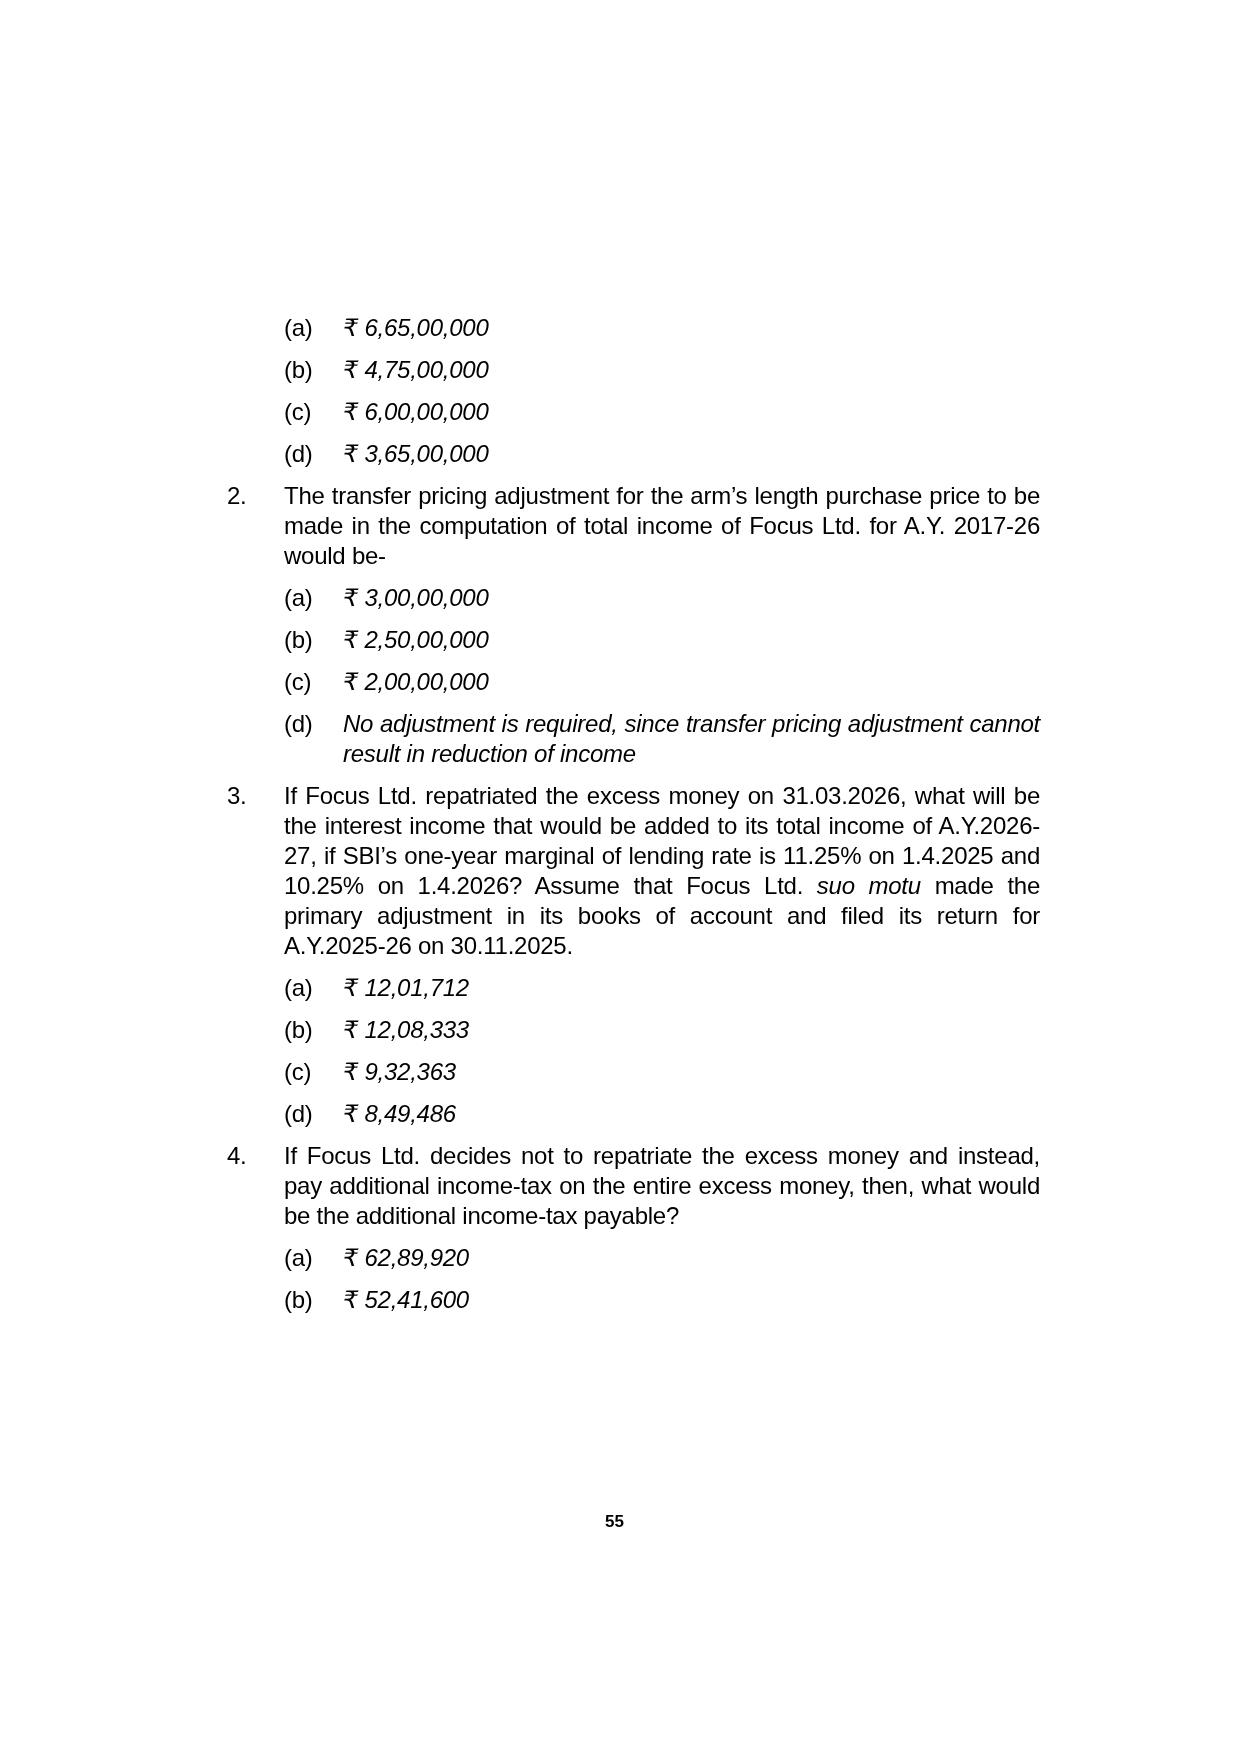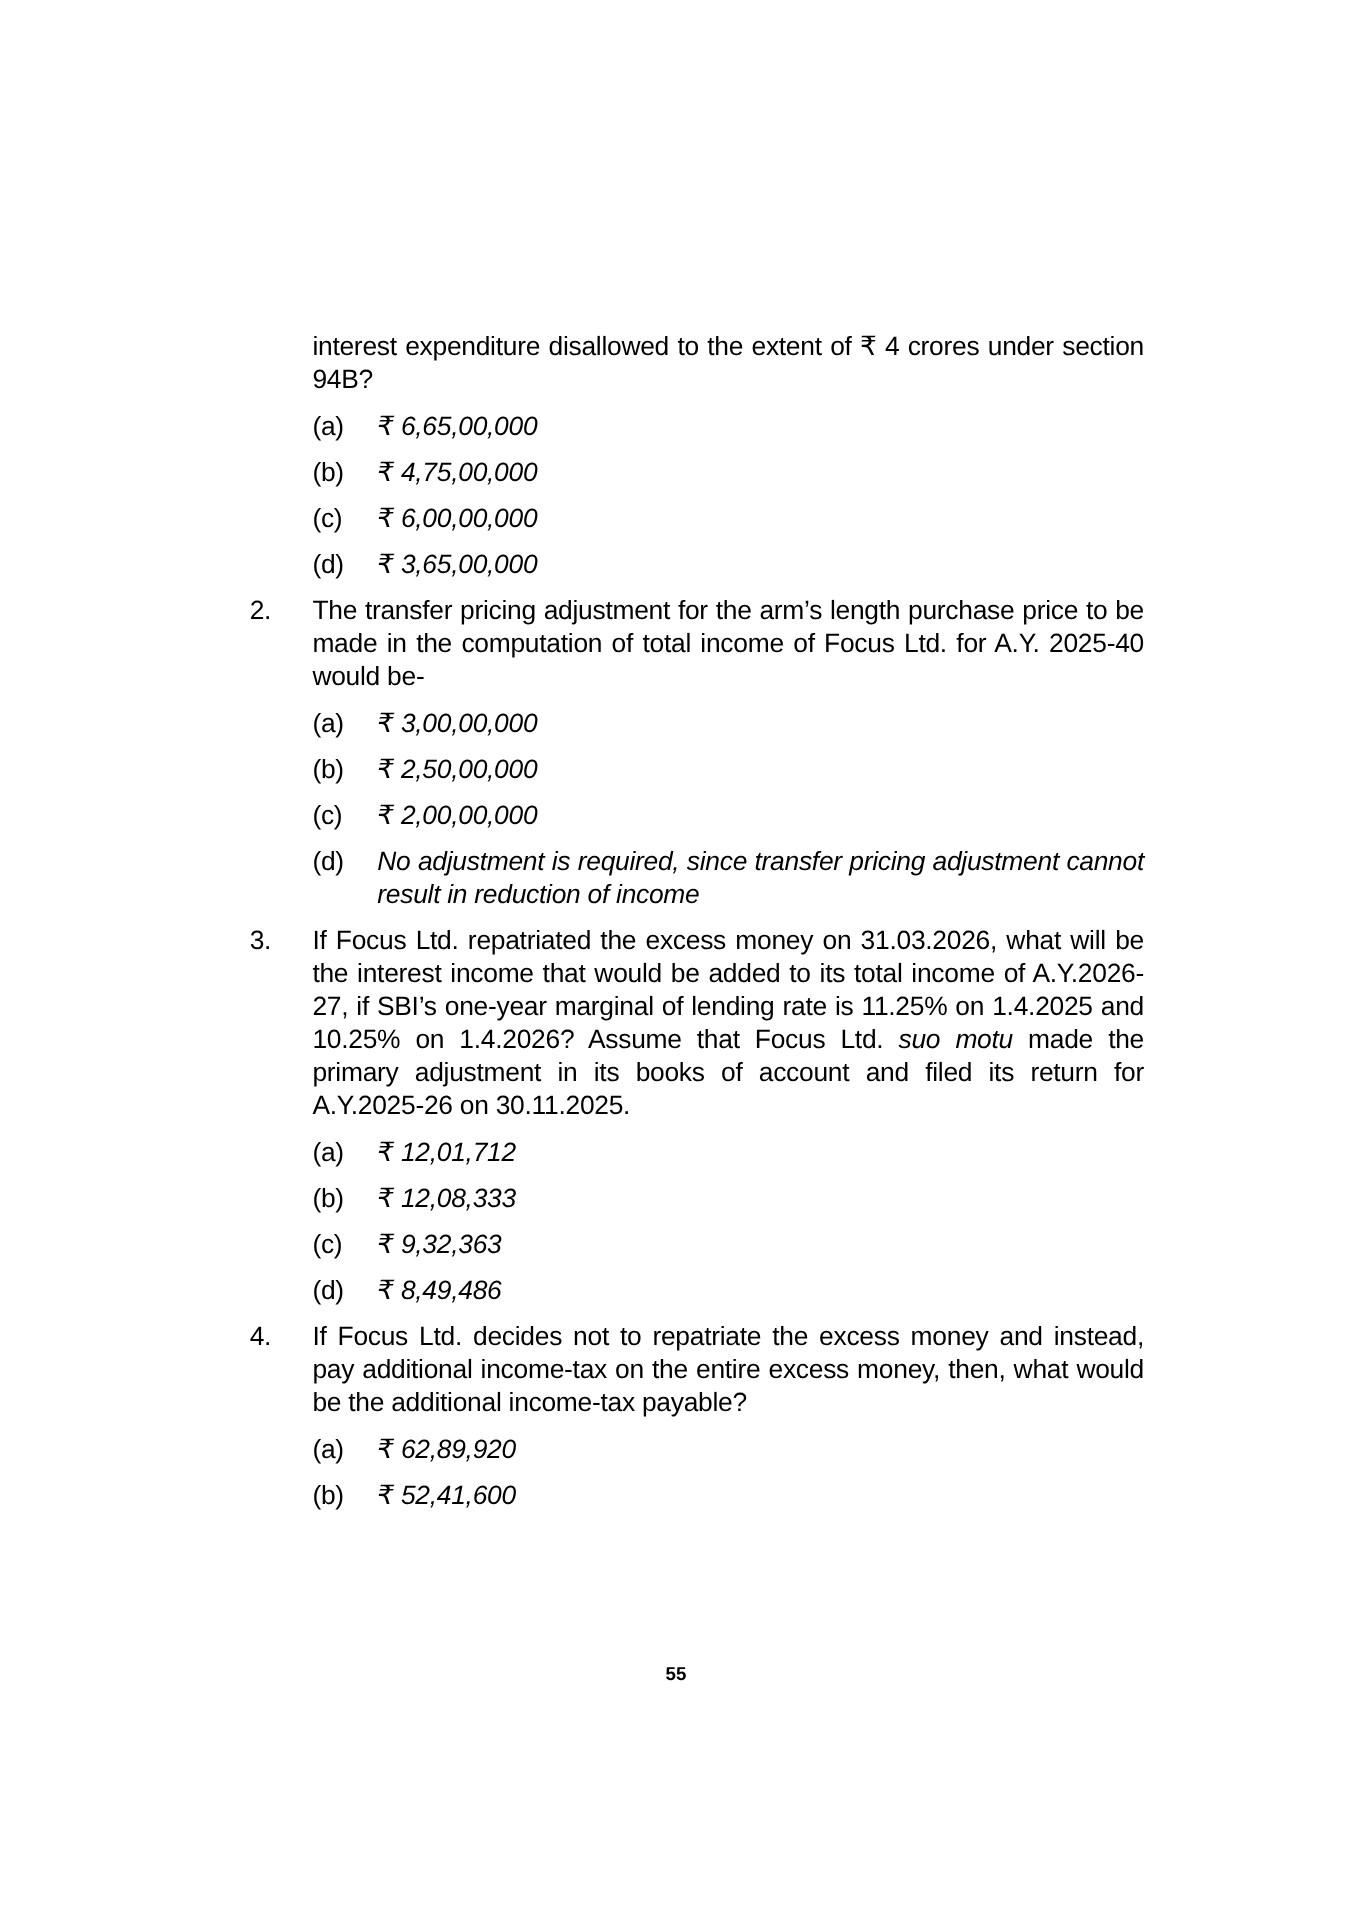--- a/index.html
+++ b/index.html
@@ -40,24 +40,20 @@
     font-size: 17px;
     line-height: 30px;
     font-weight: bold;
   }
 </style>
 </head>
 <body>
 
 <div class="content" id="questions-root">
   <section class="question-block">
-    <div class="q-row">
-      <div class="q-num"></div>
-      <div class="q-text"><span>interest expenditure disallowed to the extent of ₹ 4 crores under section 94B?</span></div>
-    </div>
     <div class="options">
   <div class="option">
     <div class="opt-label">(a)</div>
     <div class="opt-value">₹ 6,65,00,000</div>
   </div>
 
   <div class="option">
     <div class="opt-label">(b)</div>
     <div class="opt-value">₹ 4,75,00,000</div>
   </div>
@@ -70,21 +66,21 @@
   <div class="option">
     <div class="opt-label">(d)</div>
     <div class="opt-value">₹ 3,65,00,000</div>
   </div>
 </div>
   </section>
 
   <section class="question-block">
     <div class="q-row">
       <div class="q-num">2.</div>
-      <div class="q-text"><span>The transfer pricing adjustment for the arm’s length purchase price to be made in the computation of total income of Focus Ltd. for A.Y. 2025-40 would be-</span></div>
+      <div class="q-text"><span>The transfer pricing adjustment for the arm’s length purchase price to be made in the computation of total income of Focus Ltd. for A.Y. 2017-26 would be-</span></div>
     </div>
     <div class="options">
   <div class="option">
     <div class="opt-label">(a)</div>
     <div class="opt-value">₹ 3,00,00,000</div>
   </div>
 
   <div class="option">
     <div class="opt-label">(b)</div>
     <div class="opt-value">₹ 2,50,00,000</div>

